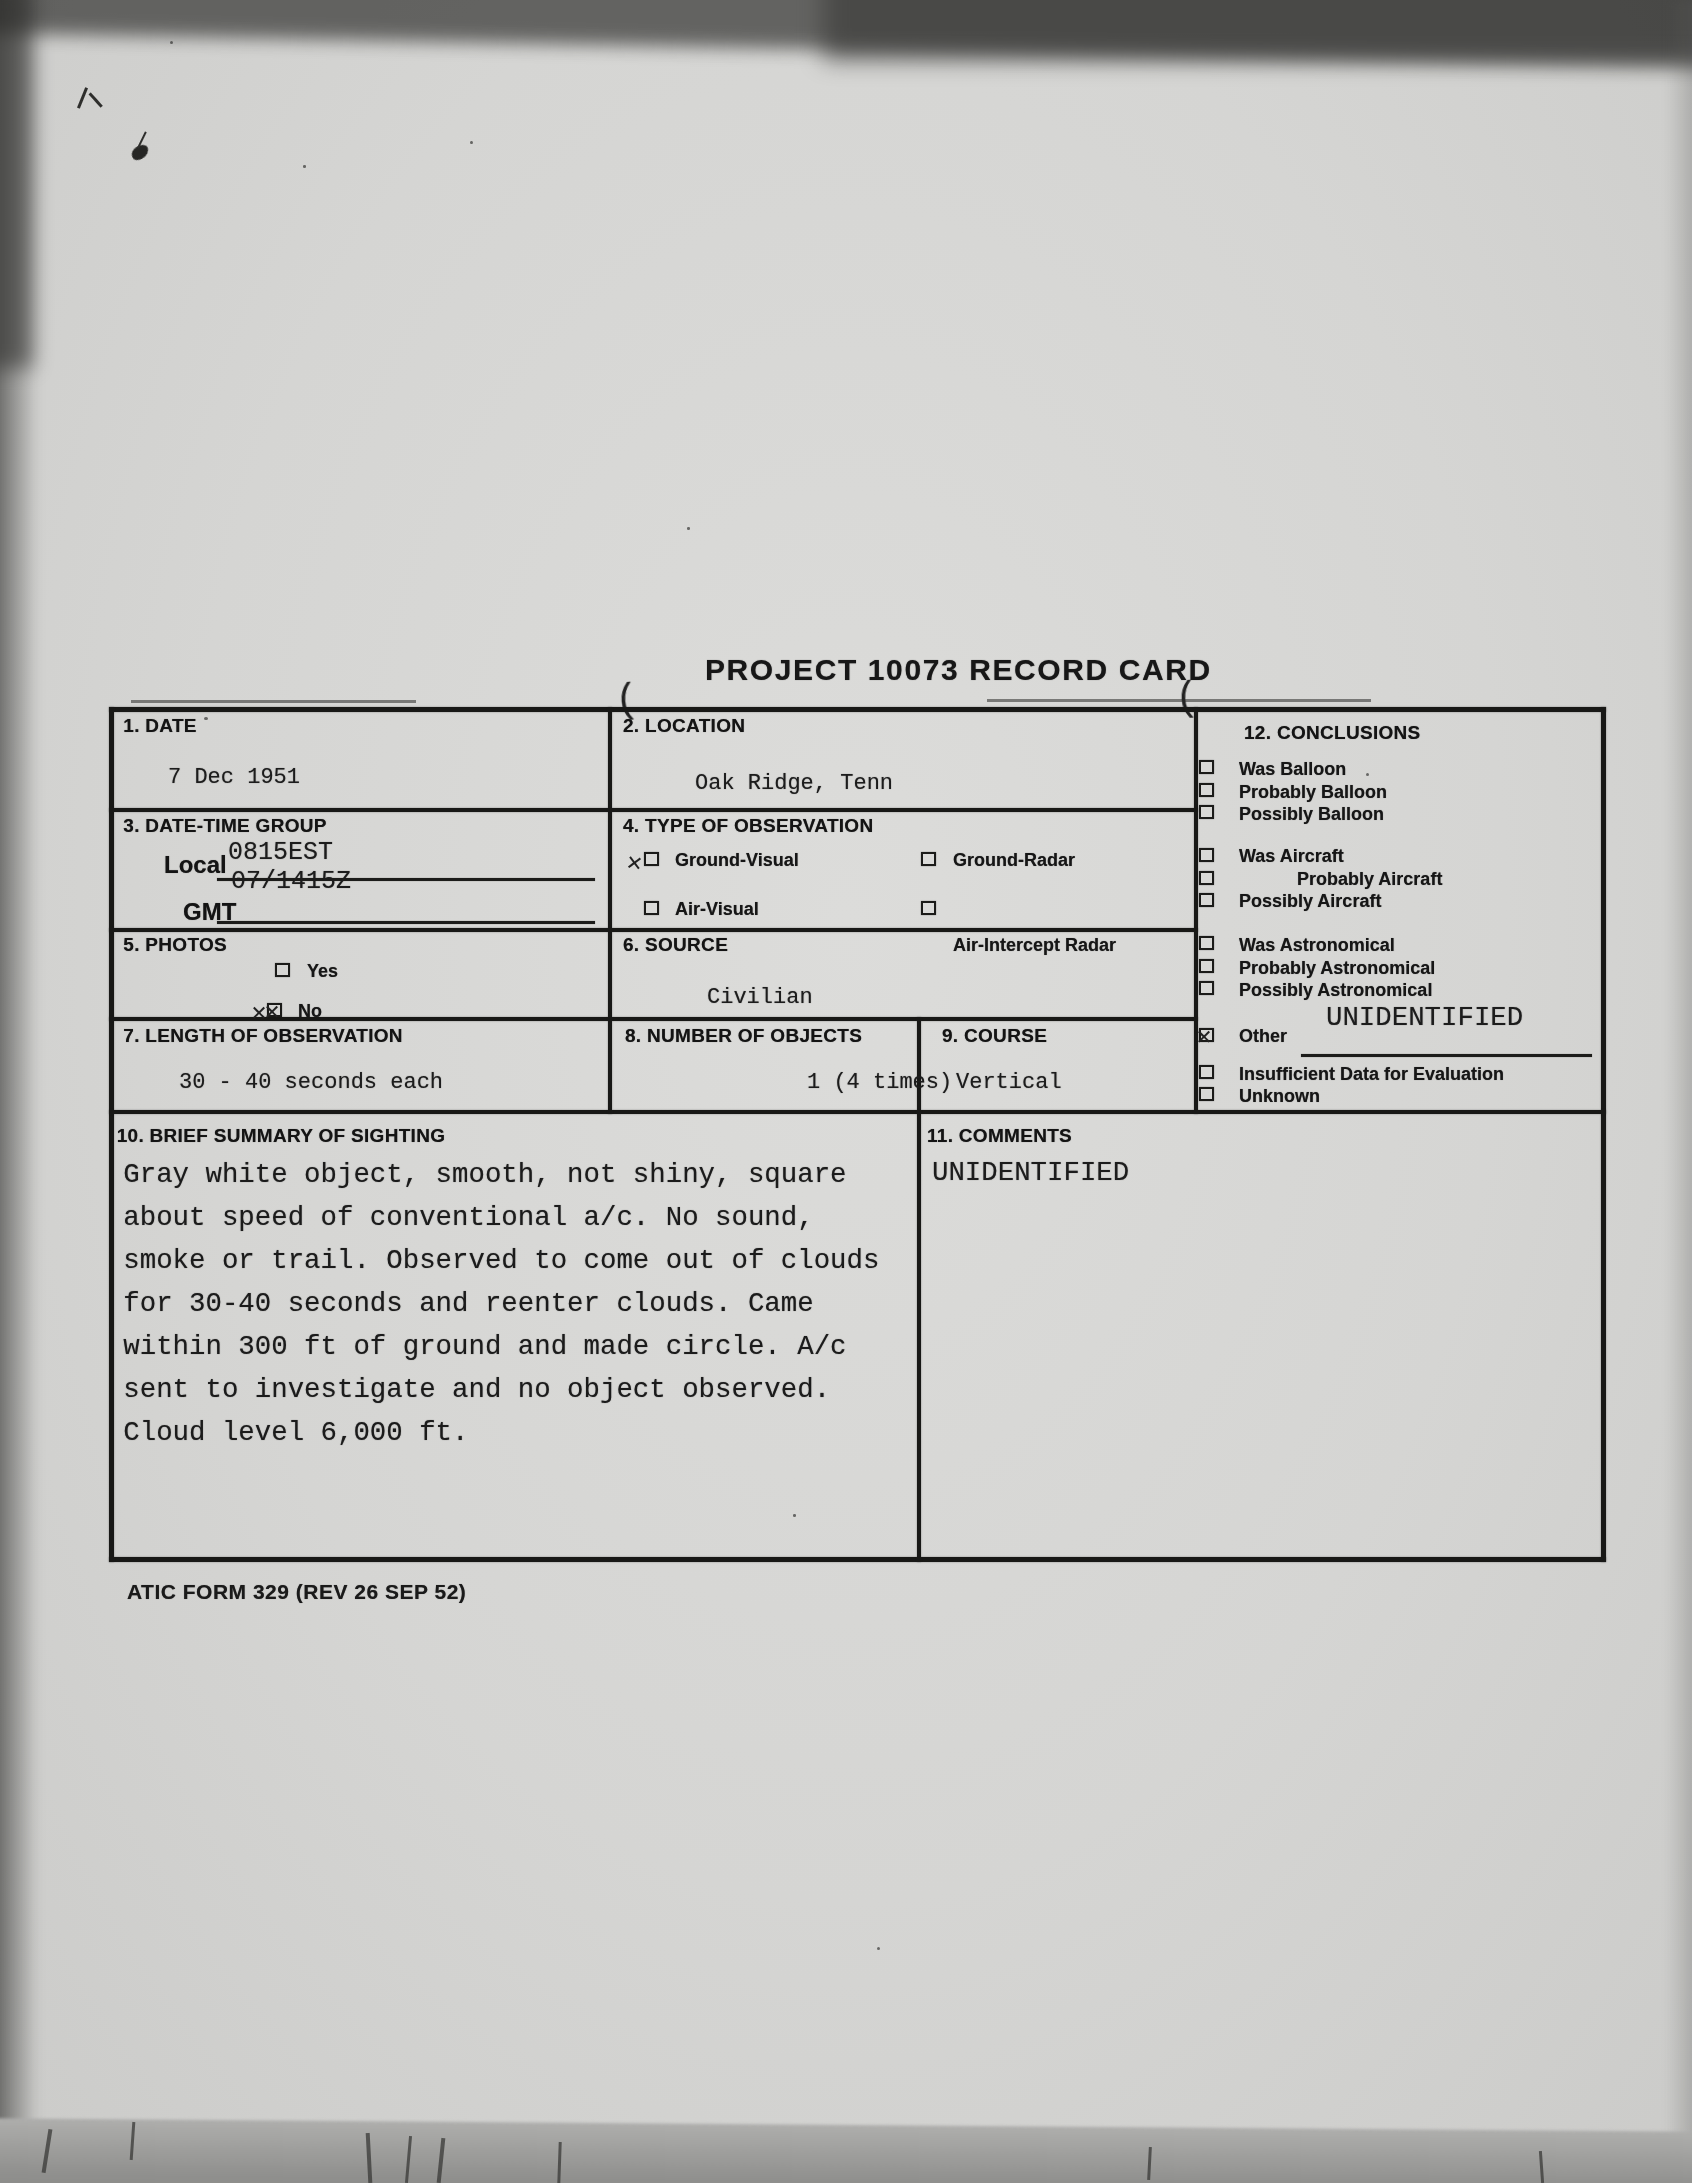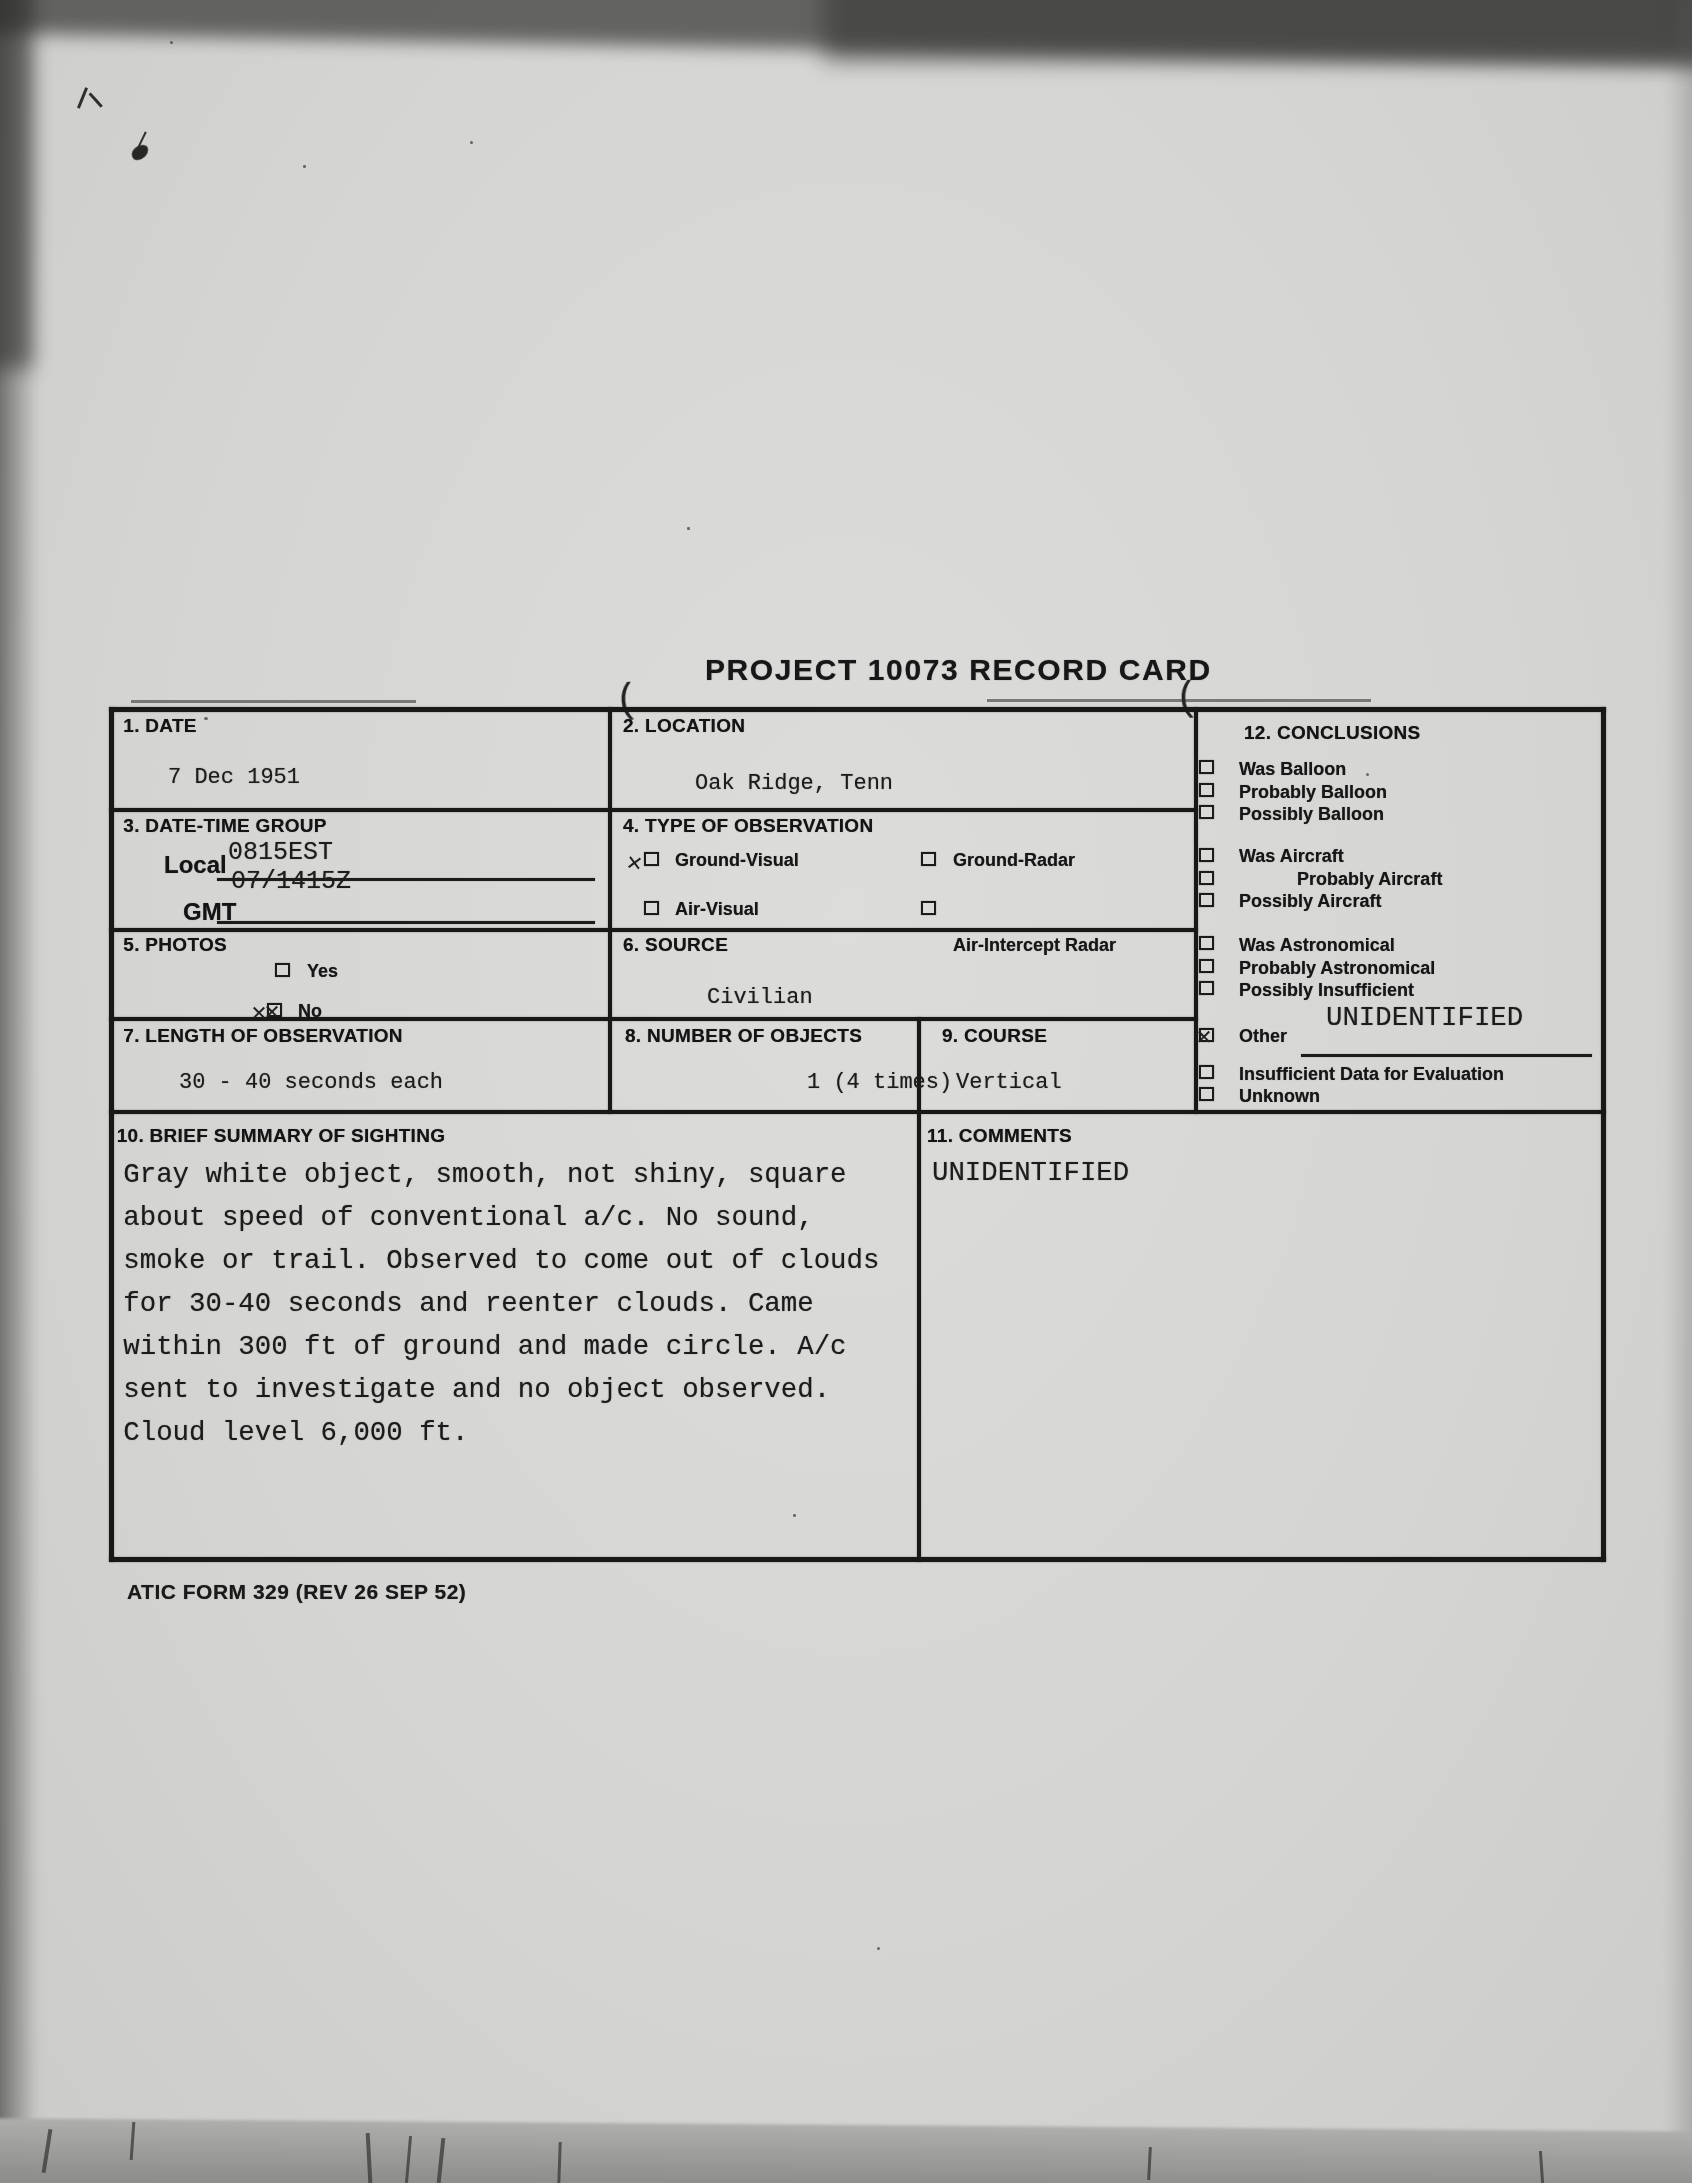--- a/index.html
+++ b/index.html
@@ -182,21 +182,21 @@
     <span class="cb small" style="left:1090px;top:164px;"></span>
     <div class="cblabel" style="left:1188px;top:162px;">Probably Aircraft</div>
     <span class="cb small" style="left:1090px;top:186px;"></span>
     <div class="cblabel" style="left:1130px;top:184px;">Possibly Aircraft</div>
 
     <span class="cb small" style="left:1090px;top:229px;"></span>
     <div class="cblabel" style="left:1130px;top:228px;">Was Astronomical</div>
     <span class="cb small" style="left:1090px;top:252px;"></span>
     <div class="cblabel" style="left:1130px;top:251px;">Probably Astronomical</div>
     <span class="cb small" style="left:1090px;top:274px;"></span>
-    <div class="cblabel" style="left:1130px;top:273px;">Possibly Insufficient</div>
+    <div class="cblabel" style="left:1130px;top:273px;">Possibly Astronomical</div>
 
     <div class="typed t50" style="left:1217px;top:295px;">UNIDENTIFIED</div>
     <span class="cb small checked" style="left:1090px;top:321px;"></span>
     <div class="cblabel" style="left:1130px;top:319px;">Other</div>
     <div class="uline" style="left:1192px;top:347px;width:291px;"></div>
     <span class="cb small" style="left:1090px;top:358px;"></span>
     <div class="cblabel" style="left:1130px;top:357px;">Insufficient Data for Evaluation</div>
     <span class="cb small" style="left:1090px;top:380px;"></span>
     <div class="cblabel" style="left:1130px;top:379px;">Unknown</div>
   </div>

